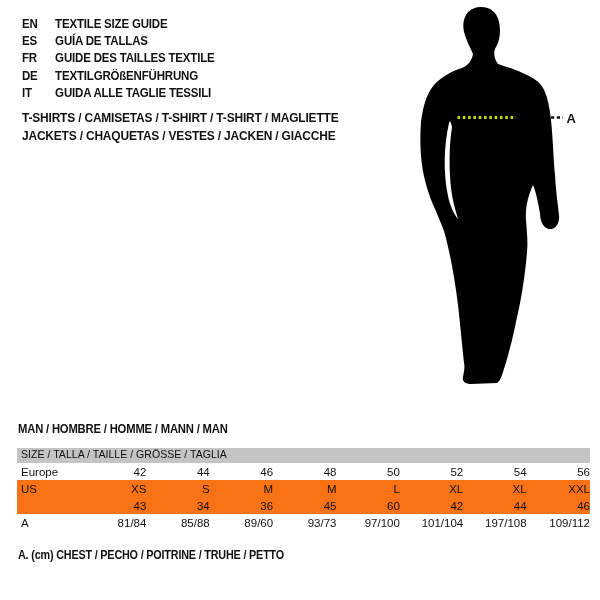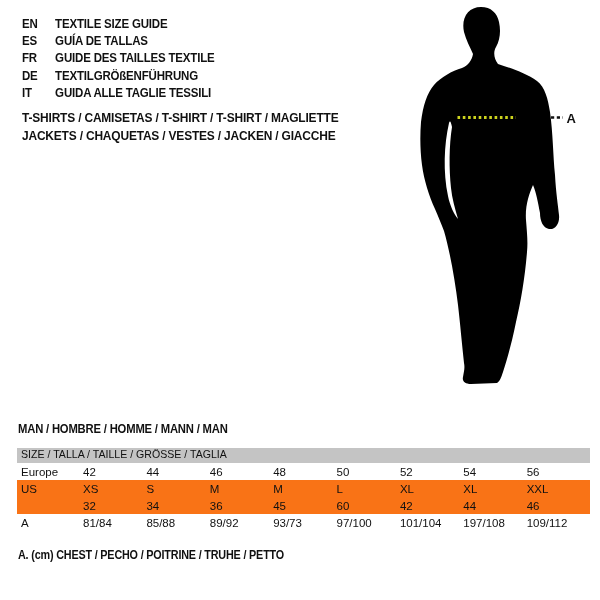--- a/index.html
+++ b/index.html
@@ -48,21 +48,21 @@
     height:15px; background:#c4c4c4;
     display:flex; align-items:flex-start; padding-left:4px;
   }
   .t-header span {
     transform:scaleX(0.92); transform-origin:0 0;
     white-space:nowrap; font-size:11.5px;
   }
   .t-row { display:flex; height:17px; align-items:center; }
   .t-row.band { background:#f97316; }
   .t-label { width:62px; padding-left:4px; }
-  .t-cell { flex:1; text-align:left; }
+  .t-cell { flex:1; text-align:right; }
 
   
   .footnote {
     position:absolute; left:18px; top:548px;
     font-weight:bold; font-size:12px;
     transform:scaleX(0.9); transform-origin:0 0;
     letter-spacing:-0.2px; white-space:nowrap;
   }
 </style>
 </head>
@@ -162,34 +162,34 @@
       <span class="t-cell">S</span>
       <span class="t-cell">M</span>
       <span class="t-cell">M</span>
       <span class="t-cell">L</span>
       <span class="t-cell">XL</span>
       <span class="t-cell">XL</span>
       <span class="t-cell">XXL</span>
     </div>
     <div class="t-row band">
       <span class="t-label"></span>
-      <span class="t-cell">32</span>
+      <span class="t-cell">43</span>
       <span class="t-cell">34</span>
       <span class="t-cell">36</span>
       <span class="t-cell">45</span>
       <span class="t-cell">60</span>
       <span class="t-cell">42</span>
       <span class="t-cell">44</span>
       <span class="t-cell">46</span>
     </div>
     <div class="t-row">
       <span class="t-label">A</span>
       <span class="t-cell">81/84</span>
       <span class="t-cell">85/88</span>
-      <span class="t-cell">89/92</span>
+      <span class="t-cell">89/60</span>
       <span class="t-cell">93/73</span>
       <span class="t-cell">97/100</span>
       <span class="t-cell">101/104</span>
       <span class="t-cell">197/108</span>
       <span class="t-cell">109/112</span>
     </div>
   </div>
 
   <div class="footnote">A. (cm) CHEST / PECHO / POITRINE / TRUHE / PETTO</div>
 

